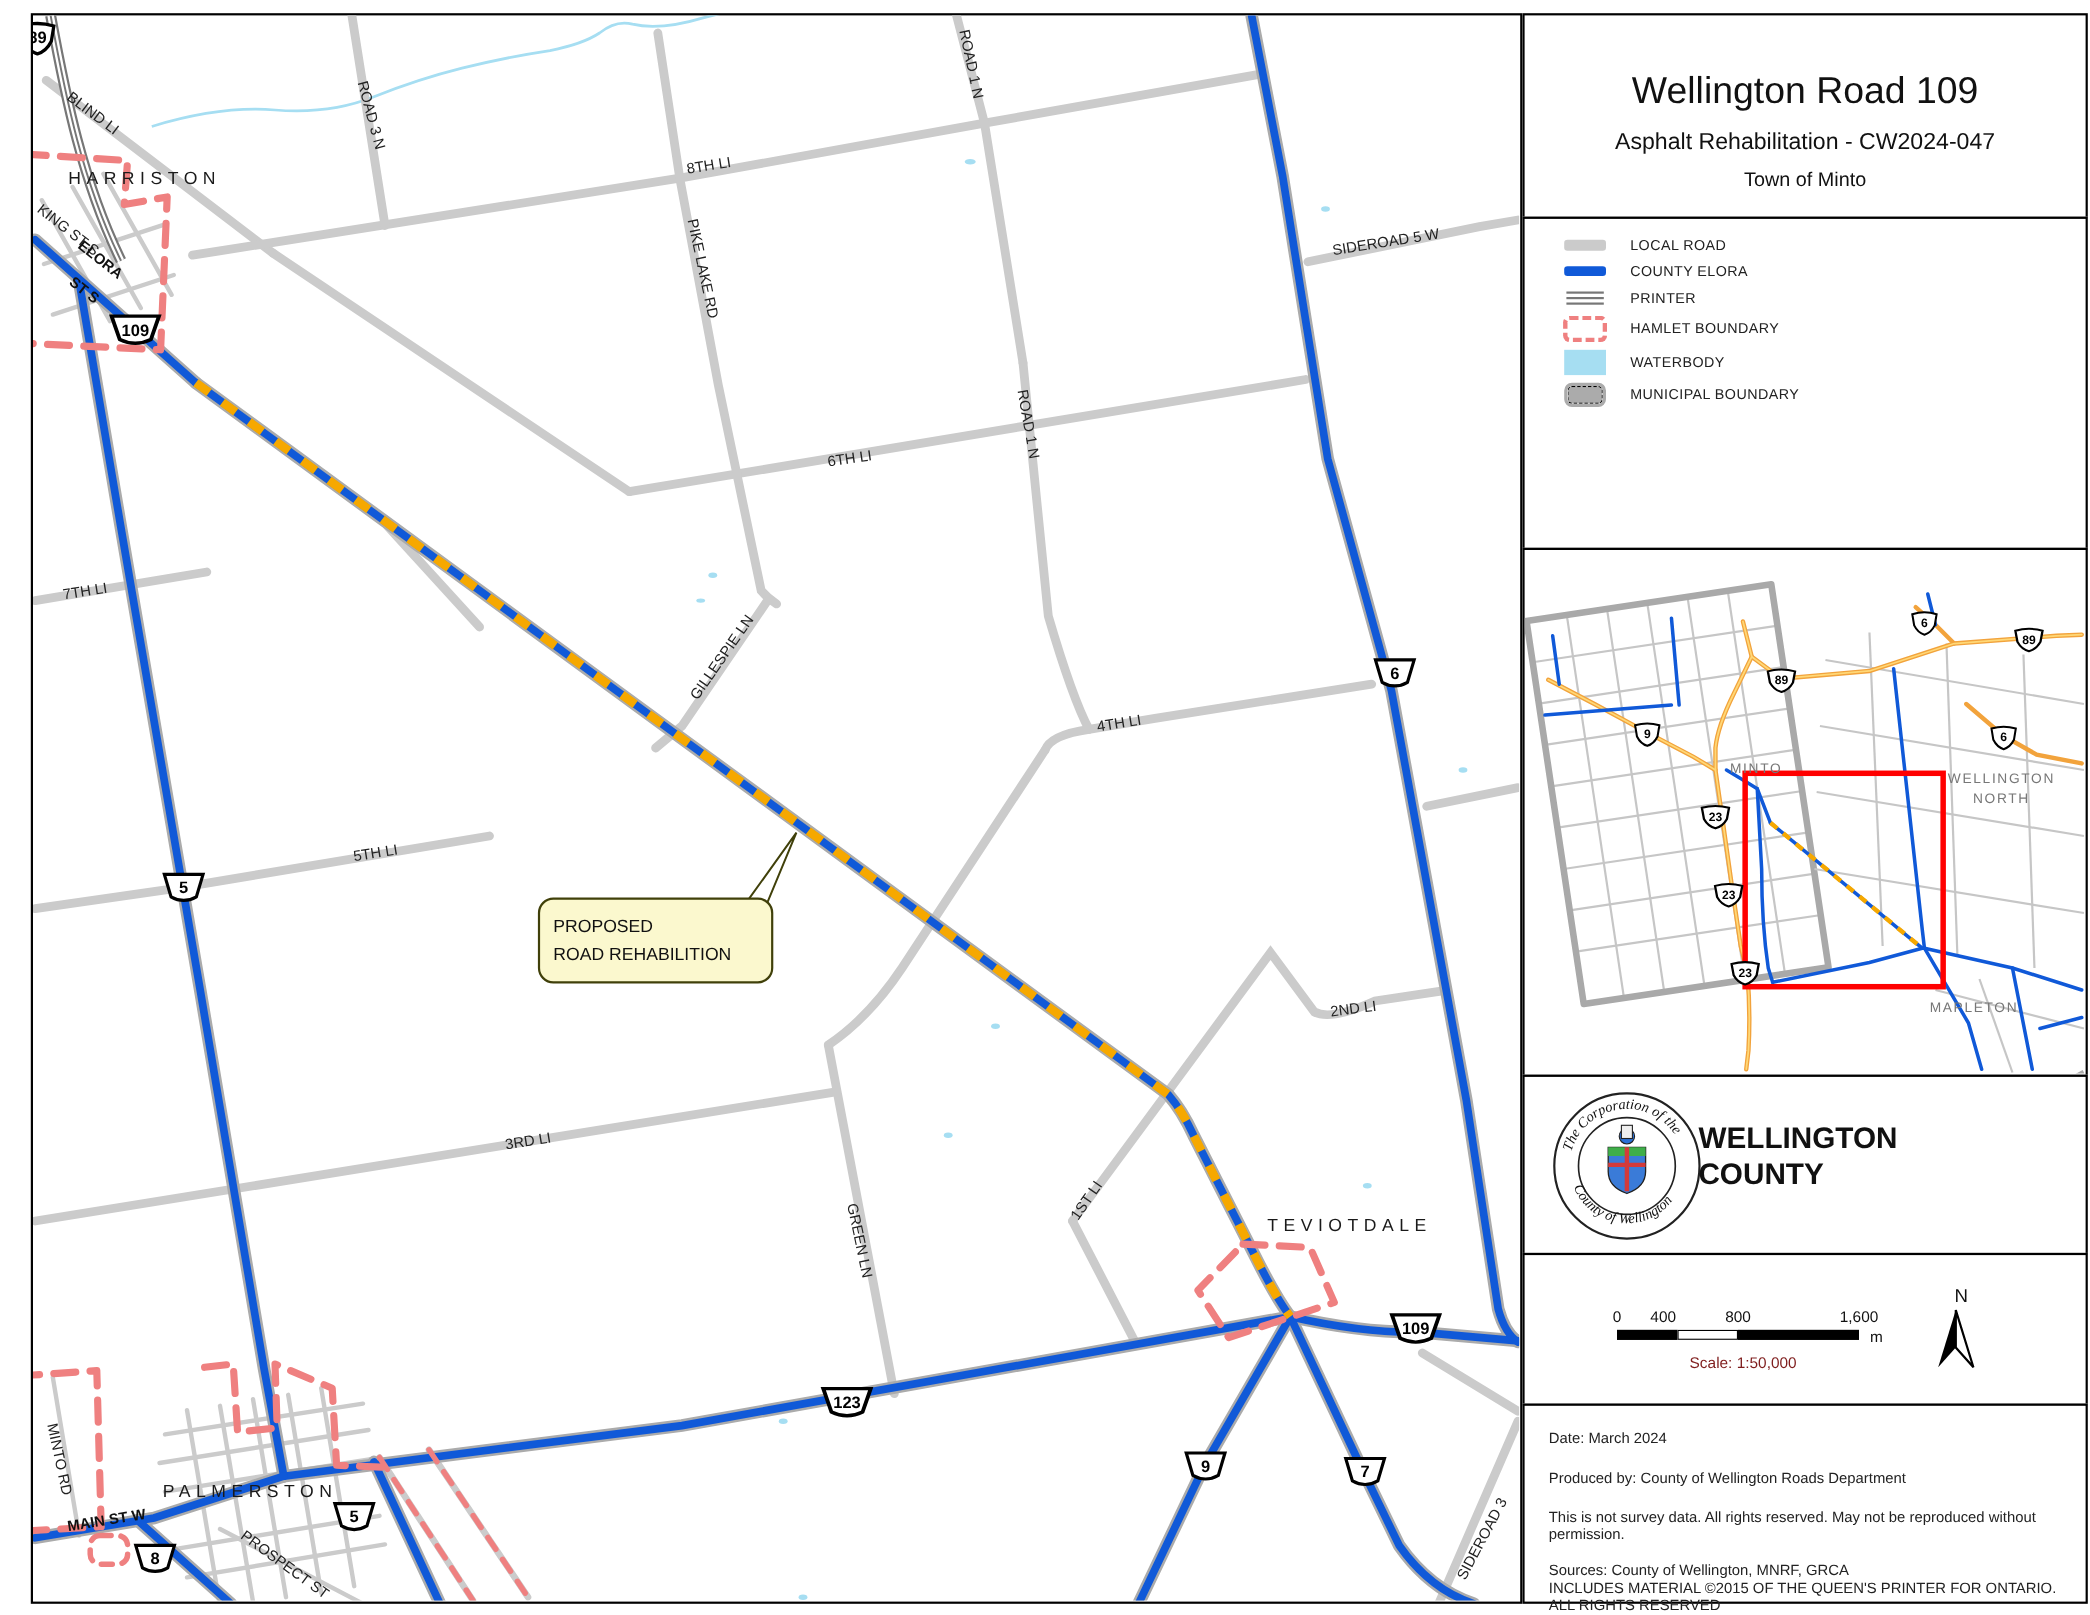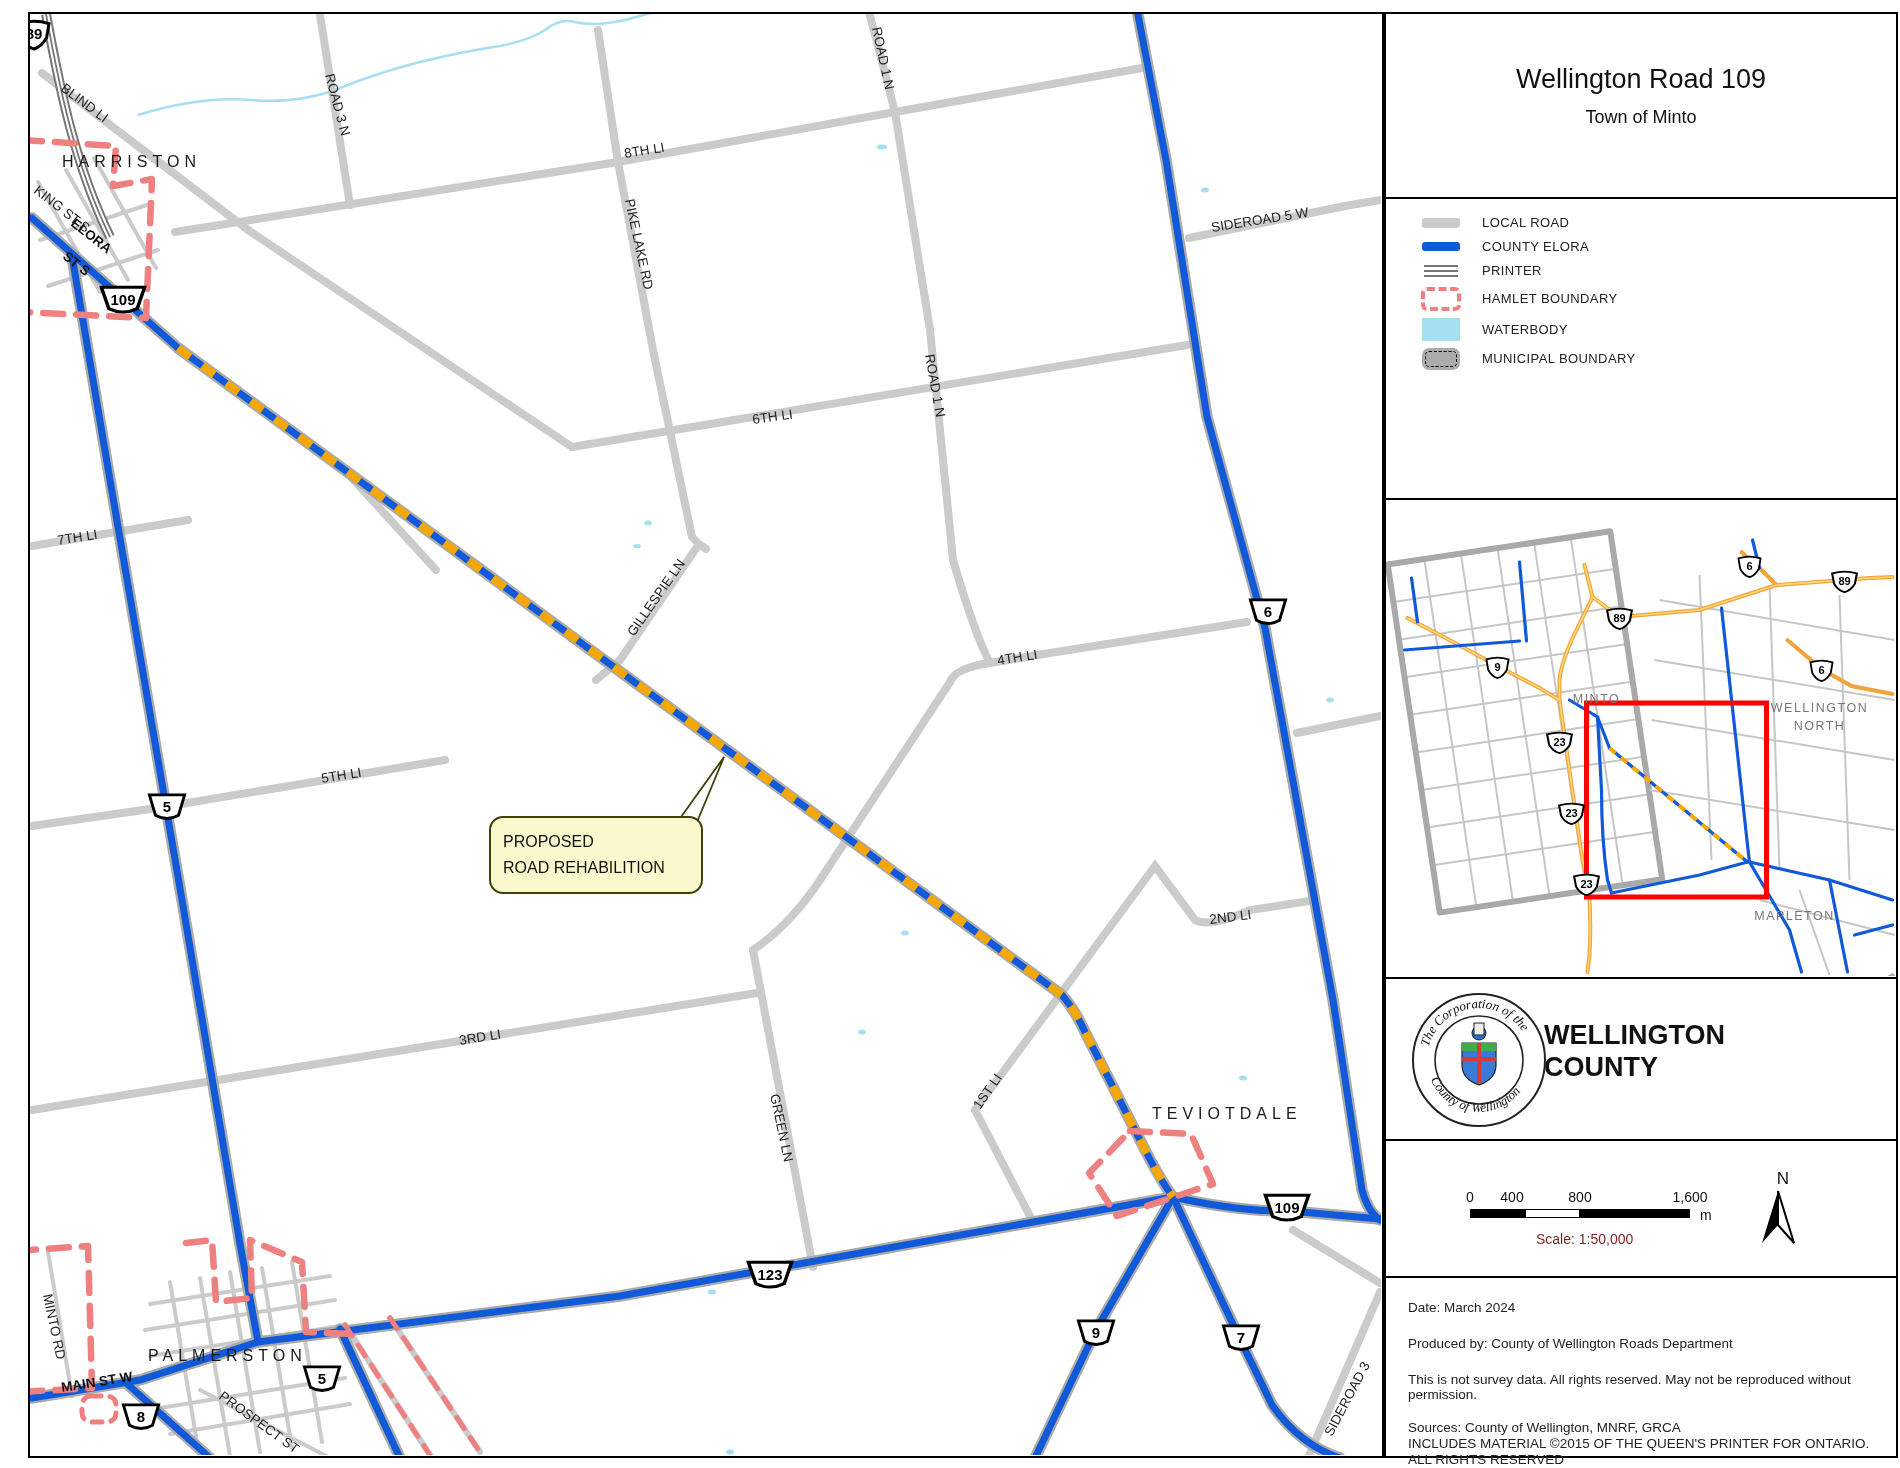--- a/index.html
+++ b/index.html
@@ -1,20 +1,20 @@
 <!DOCTYPE html>
 <html><head>
 <meta charset="utf-8">
 <style>
   html,body{margin:0;padding:0;background:#fff;font-family:"Liberation Sans",sans-serif;}
   #page{position:relative;width:1900px;height:1468px;background:#fff;overflow:hidden;}
   .panel{position:absolute;background:#fff;border:2.5px solid #000;box-sizing:border-box;}
   
   #title-panel{left:1384px;top:12px;width:514px;height:187px;text-align:center;}
-  #title-panel .t1{margin-top:50px;font-size:27px;color:#111;}
+  #title-panel .t1{margin-top:50px;font-size:34px;color:#111;}
   #title-panel .t2{margin-top:14px;font-size:21px;color:#111;}
   #title-panel .t3{margin-top:12px;font-size:18px;color:#111;}
   #legend-panel{left:1384px;top:196.5px;width:514px;height:303px;}
   .lg-row{position:absolute;left:36px;height:24px;display:flex;align-items:center;}
   .lg-swatch{width:38px;margin-right:22px;display:flex;flex-direction:column;justify-content:center;align-items:center;flex:none;}
   .lg-label{font-size:13px;color:#222;letter-spacing:.4px;white-space:nowrap;}
   #inset-panel{left:1384px;top:497.5px;width:514px;height:481px;overflow:hidden;}
   #logo-panel{left:1384px;top:976.5px;width:514px;height:164px;}
   #scale-panel{left:1384px;top:1138.5px;width:514px;height:139px;}
   #footer-panel{left:1384px;top:1275.5px;width:514px;height:182px;font-size:13.5px;color:#222;}
@@ -257,20 +257,21 @@
       <g>
         <text class="place" x="62" y="167">HARRISTON</text>
         <text class="place" x="1152" y="1119">TEVIOTDALE</text>
         <text class="place" x="148" y="1361">PALMERSTON</text>
       </g>
     </svg>
   </div>
 
   <div id="title-panel" class="panel">
     <div class="t1">Wellington Road 109</div>
+    <div class="t2">Asphalt Rehabilitation - CW2024-047</div>
     <div class="t3">Town of Minto</div>
   </div>
 
   <div id="legend-panel" class="panel">
     <div class="lg-row" style="top:12px">
       <span class="lg-swatch">
           <span style="width:38px;height:10px;background:#cbcbcb;border-radius:3px"></span>
         </span>
       <span class="lg-label">LOCAL ROAD</span>
     </div>

